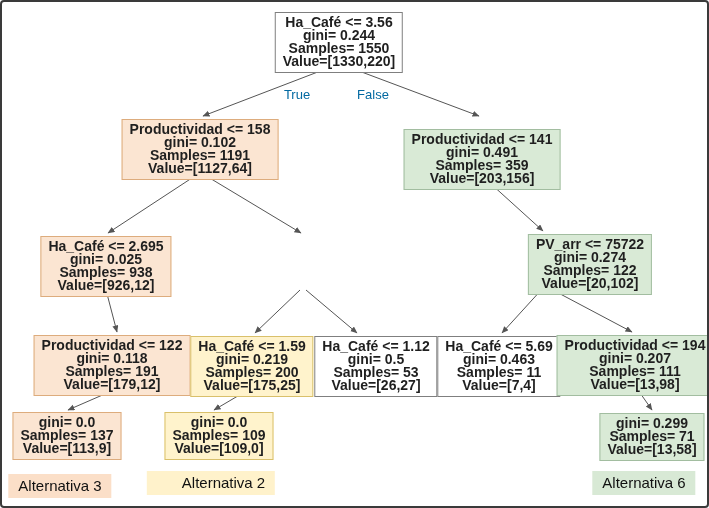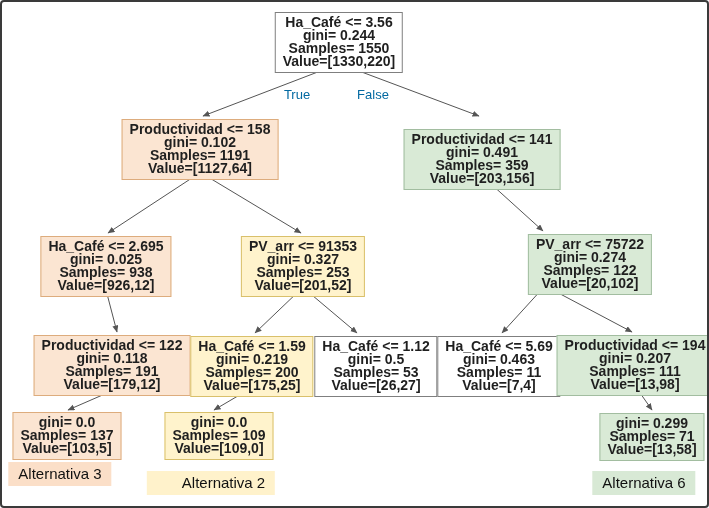--- a/index.html
+++ b/index.html
@@ -84,26 +84,20 @@
     <div>Value=[203,156]</div>
   </div>
 
   <div class="node peach" style="left:104px; top:234px;">
     <div>Ha_Café &lt;= 2.695</div>
     <div>gini= 0.025</div>
     <div>Samples= 938</div>
     <div>Value=[926,12]</div>
   </div>
 
-  <div class="node yellow" style="left:301px; top:234px;">
-    <div>PV_arr &lt;= 91353</div>
-    <div>gini= 0.327</div>
-    <div>Samples= 253</div>
-    <div>Value=[201,52]</div>
-  </div>
 
   <div class="node green" style="left:544px; top:232px;margin-left:44px;">
     <div>PV_arr &lt;= 75722</div>
     <div>gini= 0.274</div>
     <div>Samples= 122</div>
     <div>Value=[20,102]</div>
   </div>
 
   <div class="node peach" style="left:110px; top:333px;">
     <div>Productividad &lt;= 122</div>
@@ -136,32 +130,32 @@
   <div class="node green" style="left:633px; top:333px;">
     <div>Productividad &lt;= 194</div>
     <div>gini= 0.207</div>
     <div>Samples= 111</div>
     <div>Value=[13,98]</div>
   </div>
 
   <div class="node peach" style="left:65px; top:410px;">
     <div>gini= 0.0</div>
     <div>Samples= 137</div>
-    <div>Value=[103,5]</div>
+    <div>Value=[113,9]</div>
   </div>
 
   <div class="node yellow" style="left:217px; top:410px;">
     <div>gini= 0.0</div>
     <div>Samples= 109</div>
     <div>Value=[109,0]</div>
   </div>
 
   <div class="node green" style="left:650px; top:411px;">
     <div>gini= 0.299</div>
     <div>Samples= 71</div>
     <div>Value=[13,58]</div>
   </div>
 
-  <div class="alt-label alt-peach" style="left:58px;  top:460px;">Alternativa 3</div>
+  <div class="alt-label alt-peach" style="left:58px;  top:472px;">Alternativa 3</div>
   <div class="alt-label alt-yellow" style="left:209px; top:469px;padding-left:35px;">Alternativa 2</div>
   <div class="alt-label alt-green" style="left:642px; top:469px;">Alternativa 6</div>
 
 </div>
 
 </body></html>

